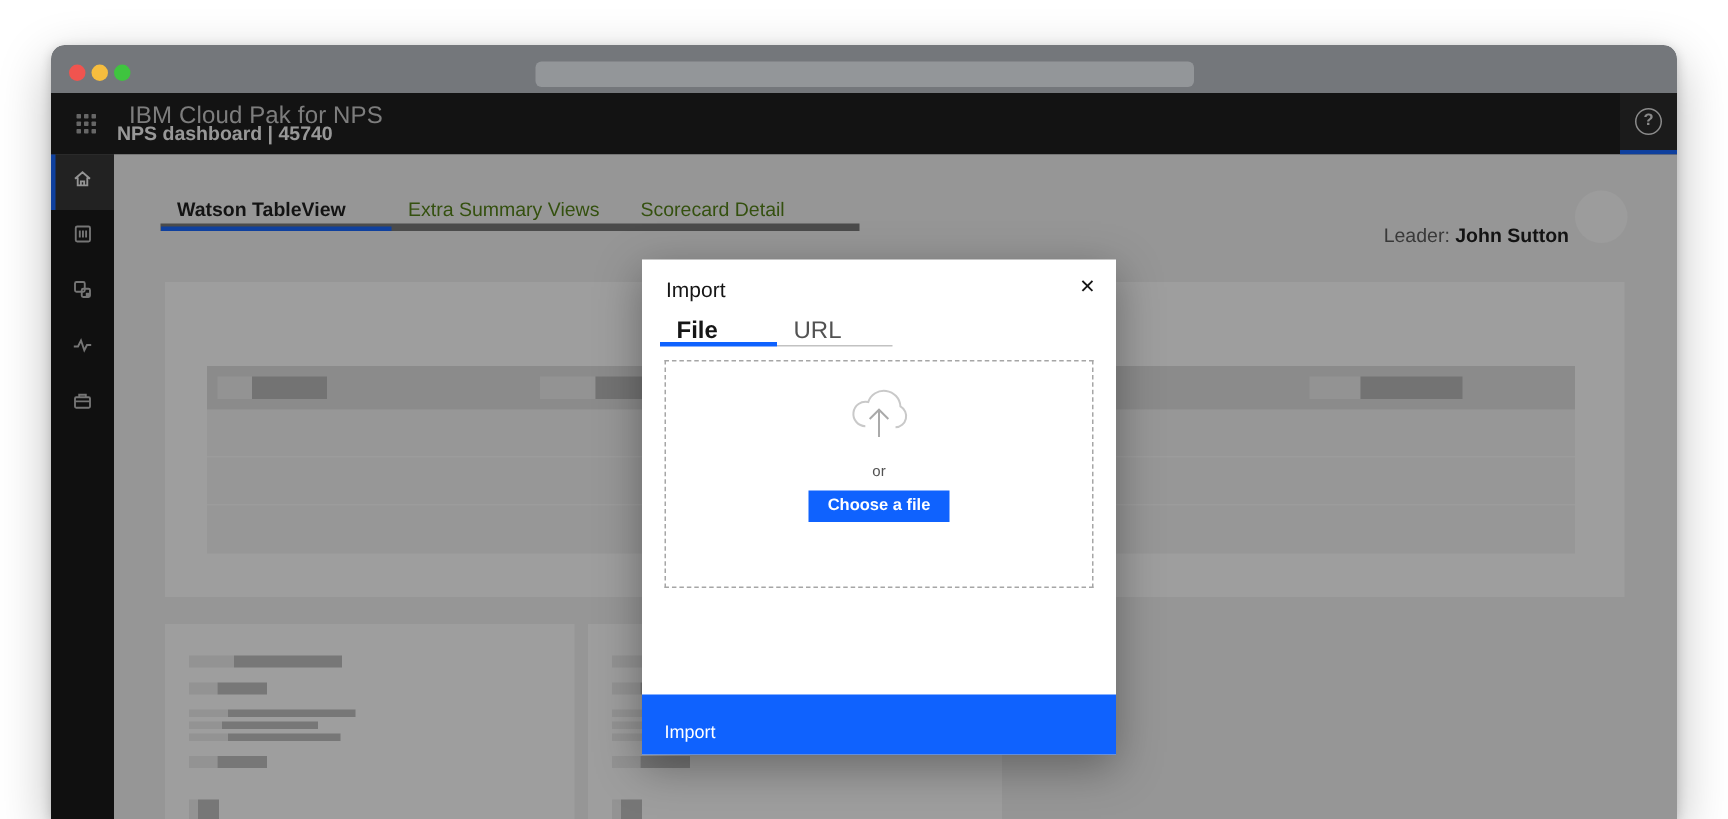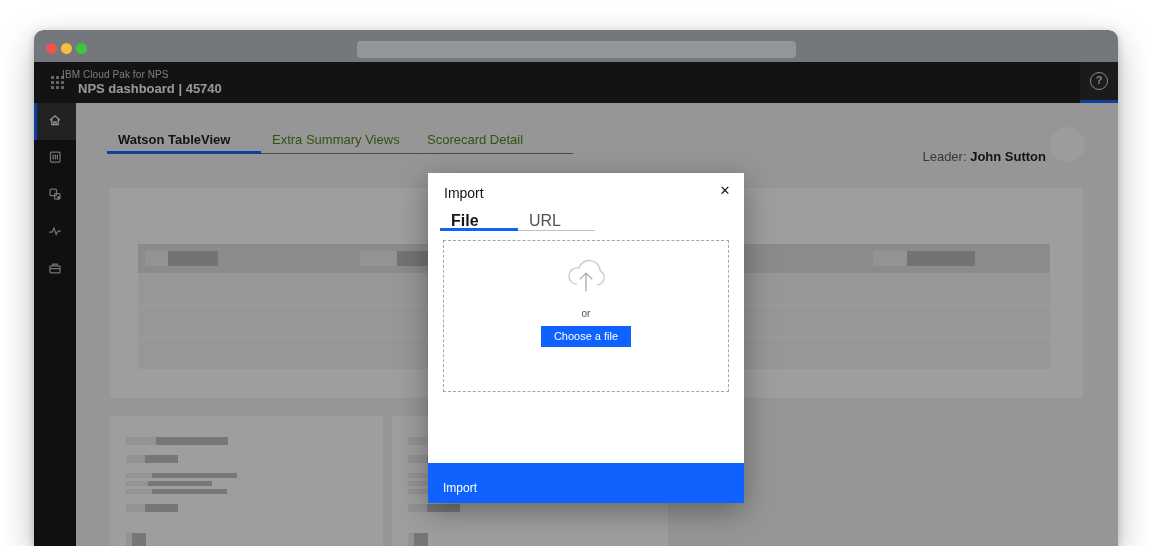--- a/index.html
+++ b/index.html
@@ -15,39 +15,39 @@
   .urlpill{position:absolute;left:323px;top:11px;width:439px;height:17px;border-radius:4px;background:#939699;}
 
   
   .page{position:absolute;left:0;top:32px;right:0;bottom:0;background:#f1f1f1;}
 
   
   .app-header{position:absolute;left:0;top:0;right:0;height:41px;background:#161616;}
   .switcher{position:absolute;left:17px;top:14px;width:13px;height:13px;
     display:grid;grid-template-columns:repeat(3,1fr);grid-gap:2.5px;}
   .switcher i{width:2.5px;height:2.5px;background:#a0a0a0;border-radius:0.5px;}
-  .hdr-product{position:absolute;left:28px;top:7px;font-size:10px;color:#c6c6c6;letter-spacing:.1px;}
+  .hdr-product{position:absolute;left:52px;top:7px;font-size:16px;color:#c6c6c6;letter-spacing:.1px;}
   .hdr-title{position:absolute;left:44px;top:19px;font-size:13px;font-weight:700;color:#f4f4f4;}
   .help-tile{position:absolute;right:0;top:0;width:38px;height:41px;background:#232323;
     border-bottom:3px solid #0f62fe;display:flex;align-items:center;justify-content:center;}
   .help-circ{width:18px;height:18px;border:1.4px solid #dcdcdc;border-radius:50%;color:#dcdcdc;
     font-size:11px;line-height:15px;text-align:center;font-weight:700;}
 
   
   .sidenav{position:absolute;left:0;top:41px;width:42px;bottom:0;background:#111111;}
   .nav-item{position:relative;width:42px;height:37px;display:flex;align-items:center;justify-content:center;}
   .nav-item.active{background:#303030;}
   .nav-item.active::before{content:"";position:absolute;left:0;top:0;bottom:0;width:3px;background:#0f62fe;}
   .nav-item svg{stroke:#b9b9b9;fill:none;stroke-width:1.25;}
   .nav-item.active svg{stroke:#ededed;}
 
   
   .content{position:absolute;left:42px;top:41px;right:0;bottom:0;background:#f1f1f1;}
   .tabsrow{position:absolute;left:31px;top:22px;width:466px;height:29px;display:flex;
-    border-bottom:1px solid #737373;}
+    border-bottom:5px solid #737373;}
   .ctab{height:29px;padding:7px 0 0 11px;font-size:13px;color:#4d7c0f;}
   .ctab.active{font-weight:700;color:#161616;box-shadow:inset 0 -3px 0 #0f62fe;}
   .ctab.t1{width:154px;} .ctab.t2{width:155px;} .ctab.t3{width:157px;}
   .leader{position:absolute;left:760px;top:46px;width:210px;text-align:right;font-size:13px;color:#555;}
   .leader b{color:#161616;font-weight:700;}
   .avatar{position:absolute;left:974px;top:24px;width:35px;height:35px;border-radius:50%;background:#fafafa;}
 
   
   .big-card{position:absolute;left:34px;top:85px;width:973px;height:210px;background:#fdfdfd;}
   .btable{position:absolute;left:28px;top:56px;width:912px;}
@@ -75,21 +75,21 @@
   .m-tabs{position:absolute;left:12px;top:39px;display:flex;}
   .mtab{height:19px;padding-left:11px;font-size:16px;}
   .mtab.file{width:78px;font-weight:700;color:#161616;border-bottom:3px solid #0f62fe;}
   .mtab.url{width:77px;color:#525252;border-bottom:1px solid #c2c2c2;padding-bottom:2px;}
   .dropzone{position:absolute;left:15px;top:67px;width:286px;height:152px;border:1px dashed #a6a6a6;
     text-align:center;}
   .cloud{margin-top:13px;}
   .dz-head{font-size:12px;font-weight:700;color:#161616;margin-top:5px;}
   .dz-or{font-size:10px;color:#525252;margin-top:6px;}
   .choose-btn{display:inline-block;margin-top:7px;background:#0f62fe;color:#ffffff;border:none;
-    font-size:11px;padding:4px 13px 5px;cursor:pointer;font-family:inherit;}
+    font-size:11px;padding:4px 13px 5px;cursor:pointer;font-family:inherit;font-weight:bold;}
   .m-footer{position:absolute;left:0;right:0;bottom:0;height:40px;display:flex;}
   .m-footer button{flex:1;border:none;color:#ffffff;font-size:12px;text-align:left;
     padding:10px 0 0 15px;cursor:pointer;font-family:inherit;}
   .btn-cancel{background:#1b1b1b;}
   .btn-import{background:#0f62fe;}
 </style>
 </head>
 <body>
 
 <div class="window">

